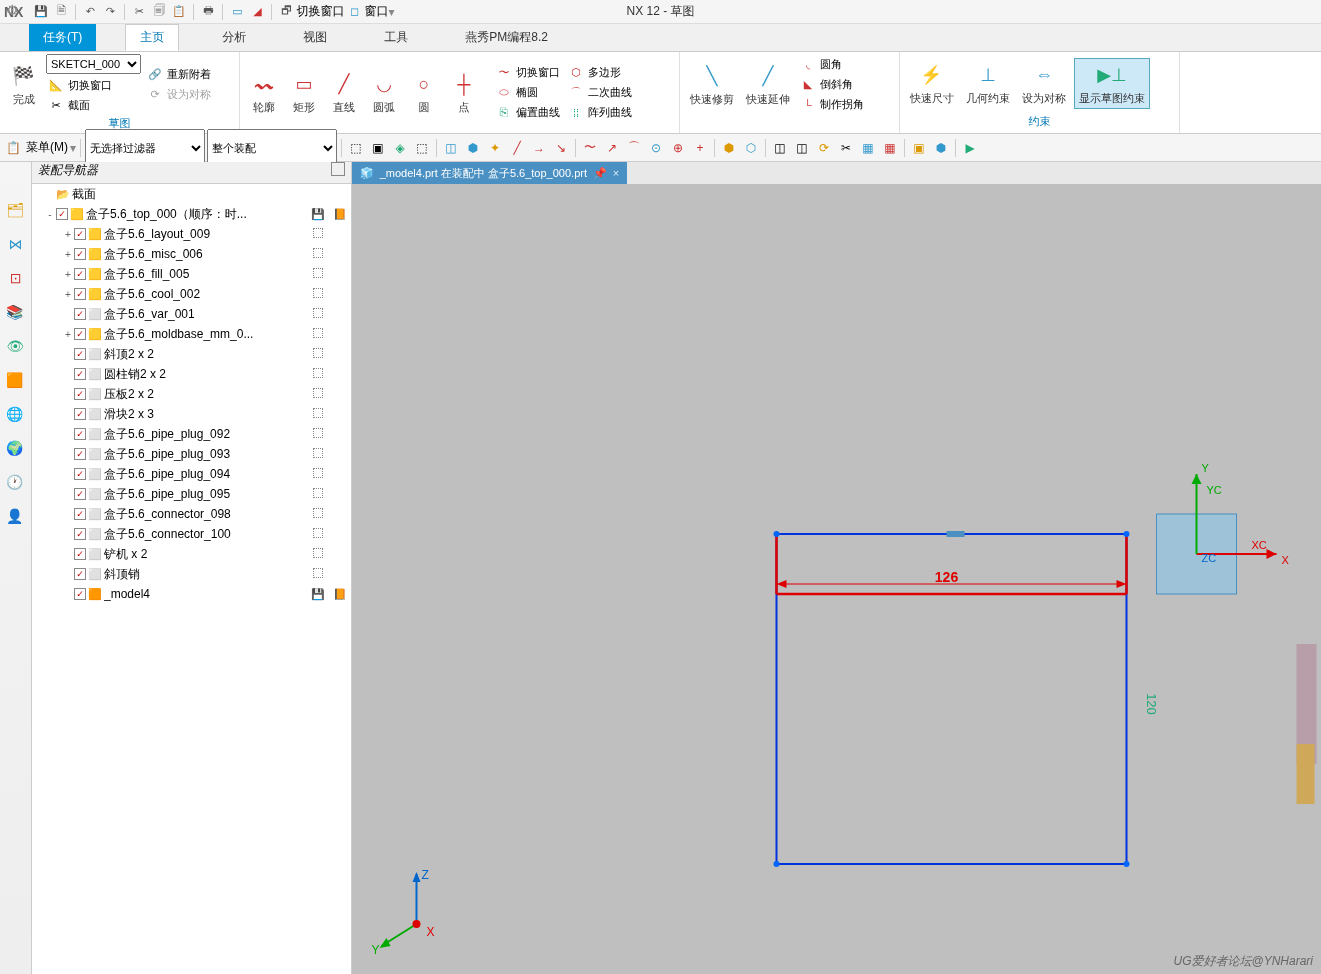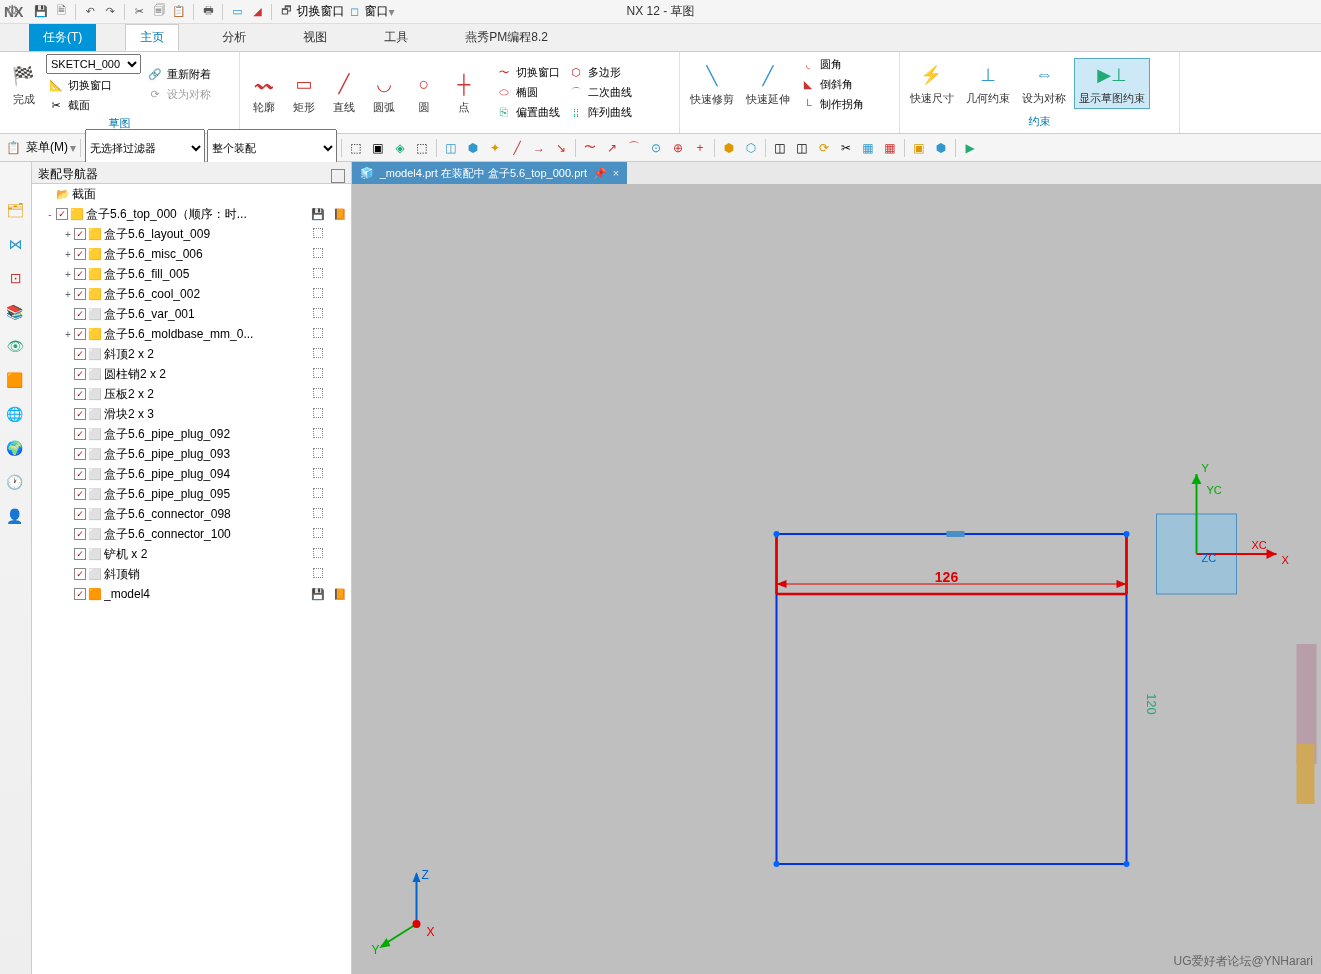--- a/index.html
+++ b/index.html
@@ -37,21 +37,21 @@
 .filterbar select { height: 38px; font-size: 11px; }
 .filterbar .fb-icon { width: 20px; height: 20px; border: 1px solid transparent; display: flex; align-items: center; justify-content: center; font-size: 12px; cursor: pointer; }
 .filterbar .fsep { width: 1px; height: 18px; background: #ccc; margin: 0 2px; }
 
 
 .main { display: flex; height: calc(974px - 24px - 28px - 82px - 28px); }
 .leftrail { width: 32px; background: linear-gradient(#f5f5f5,#eee); border-right: 1px solid #ccc; display: flex; flex-direction: column; align-items: center; padding-top: 6px; gap: 10px; }
 .leftrail .lr { width: 24px; height: 24px; display: flex; align-items: center; justify-content: center; cursor: pointer; font-size: 14px; }
 
 .navpanel { width: 320px; border-right: 1px solid #ccc; display: flex; flex-direction: column; background: #fff; }
-.navpanel .nav-title { height: 22px; background: #f0f0f0; border-bottom: 1px solid #ccc; display: flex; align-items: flex-end; padding: 0 6px; font-size: 12px; }
+.navpanel .nav-title { height: 22px; background: #f0f0f0; border-bottom: 1px solid #ccc; display: flex; align-items: flex-start; padding: 0 6px; font-size: 12px; font-style: italic; }
 .navpanel .nav-title .pin { margin-left: auto; width: 14px; height: 14px; border: 1px solid #888; }
 .nav-header { height: 22px; border-bottom: 1px solid #ccc; display: flex; align-items: center; font-size: 11px; color: #333; }
 .nav-header .col1 { flex: 1; padding-left: 8px; }
 .nav-header .col2 { width: 32px; text-align: center; }
 .nav-header .col3 { width: 22px; text-align: center; }
 .nav-header .col4 { width: 22px; text-align: center; }
 .tree { flex: 1; overflow: auto; background: #fff; font-size: 12px; }
 .tree-row { height: 20px; display: flex; align-items: center; border-bottom: 0; }
 .tree-row .indent { display: inline-block; }
 .tree-row .exp { width: 12px; text-align: center; color: #666; cursor: pointer; font-size: 10px; }
@@ -65,21 +65,21 @@
 .book-ic { color:#d90; font-size:11px; }
 
 .viewport { flex: 1; background: #bfbfbf; position: relative; }
 .file-tabs { height: 22px; background: #e8e8e8; display: flex; align-items: stretch; }
 .file-tab { background: #4a90c2; color: #fff; padding: 0 8px; display: flex; align-items: center; font-size: 11px; gap: 6px; }
 .file-tab .x { cursor: pointer; opacity: 0.8; }
 
 .canvas { position: absolute; top: 22px; left: 0; right: 0; bottom: 0; background: #bfbfbf; }
 .canvas svg { position: absolute; top: 0; left: 0; }
 
-.watermark { position: absolute; bottom: 4px; right: 8px; color: #666; font-size: 12px; }
+.watermark { position: absolute; bottom: 4px; right: 8px; color: #666; font-size: 12px; font-style: italic; }
 
 .gear { position: absolute; top: 2px; left: 6px; color: #888; font-size: 14px; }
 </style>
 </head>
 <body>
 
 <div class="titlebar">
   <span class="nx">NX</span>
   <span class="tb-icon">💾</span>
   <span class="tb-icon">🗎</span>

